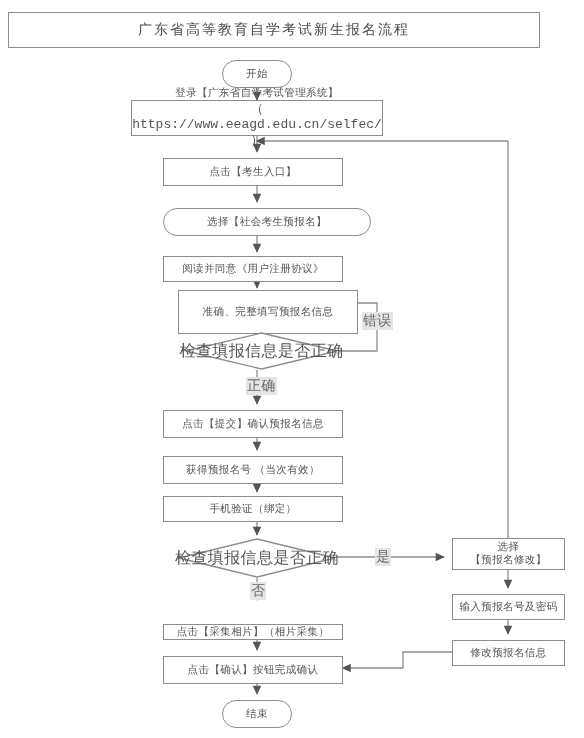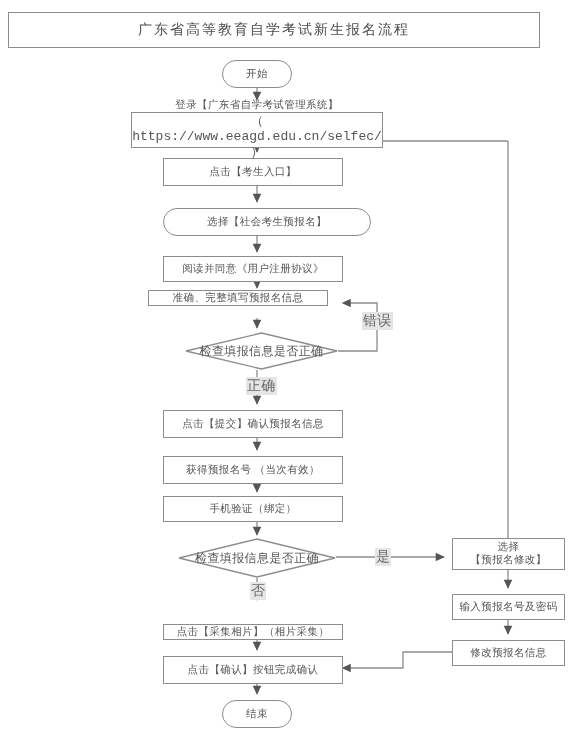--- a/index.html
+++ b/index.html
@@ -49,21 +49,21 @@
   }
   .diamond-wrap{
     position:absolute;
     display:flex;
     align-items:center;
     justify-content:center;
   }
   .diamond-wrap svg{position:absolute;left:0;top:0;}
   .diamond-wrap .dtext{
     position:relative;
-    font-size:12px;
+    font-size:16px;
     color:#55555a;
     letter-spacing:.4px;
     white-space:nowrap;
   }
   .edge-label{
     position:absolute;
     font-size:14px;
     color:#6a6a6e;
     background:#e5e5e5;
     padding:0 1px;
@@ -128,32 +128,32 @@
       <line x1="508" y1="620" x2="508" y2="634" marker-end="url(#ah-down)"></line>
 
       <polyline points="452,652 403,652 403,668 350,668" marker-end="url(#ah-left)"></polyline>
     </g>
   </svg>
 
   <div class="node title-box" style="left:8px;top:12px;width:532px;height:36px;">广东省高等教育自学考试新生报名流程</div>
 
   <div class="node terminator" style="left:222px;top:60px;width:70px;height:28px;">开始</div>
 
-  <div class="node process" style="left:131px;top:100px;width:252px;height:36px;margin-top:12px;">
+  <div class="node process" style="left:131px;top:100px;width:252px;height:36px;">
     <span>登录【广东省自学考试管理系统】</span>
     <span class="url">（ https://www.eeagd.edu.cn/selfec/ ）</span>
   </div>
 
   <div class="node process" style="left:163px;top:158px;width:180px;height:28px;">点击【考生入口】</div>
 
   <div class="node process" style="left:163px;top:208px;width:208px;height:28px;border-radius:14px;">选择【社会考生预报名】</div>
 
   <div class="node process" style="left:163px;top:256px;width:180px;height:26px;">阅读并同意《用户注册协议》</div>
 
-  <div class="node process" style="left:148px;top:290px;width:180px;height:16px;">准确、完整填写预报名信息</div>
+  <div class="node process" style="left:178px;top:290px;width:180px;height:44px;">准确、完整填写预报名信息</div>
 
   <div class="diamond-wrap" style="left:185px;top:332px;width:153px;height:38px;">
     <svg width="153" height="38" viewBox="0 0 153 38">
       <polygon points="76.5,1 152,19 76.5,37 1,19" fill="#ffffff" stroke="#8d8d8d" stroke-width="1.3"></polygon>
     </svg>
     <span class="dtext">检查填报信息是否正确</span>
   </div>
 
   <div class="node process" style="left:163px;top:410px;width:180px;height:28px;">点击【提交】确认预报名信息</div>
 

